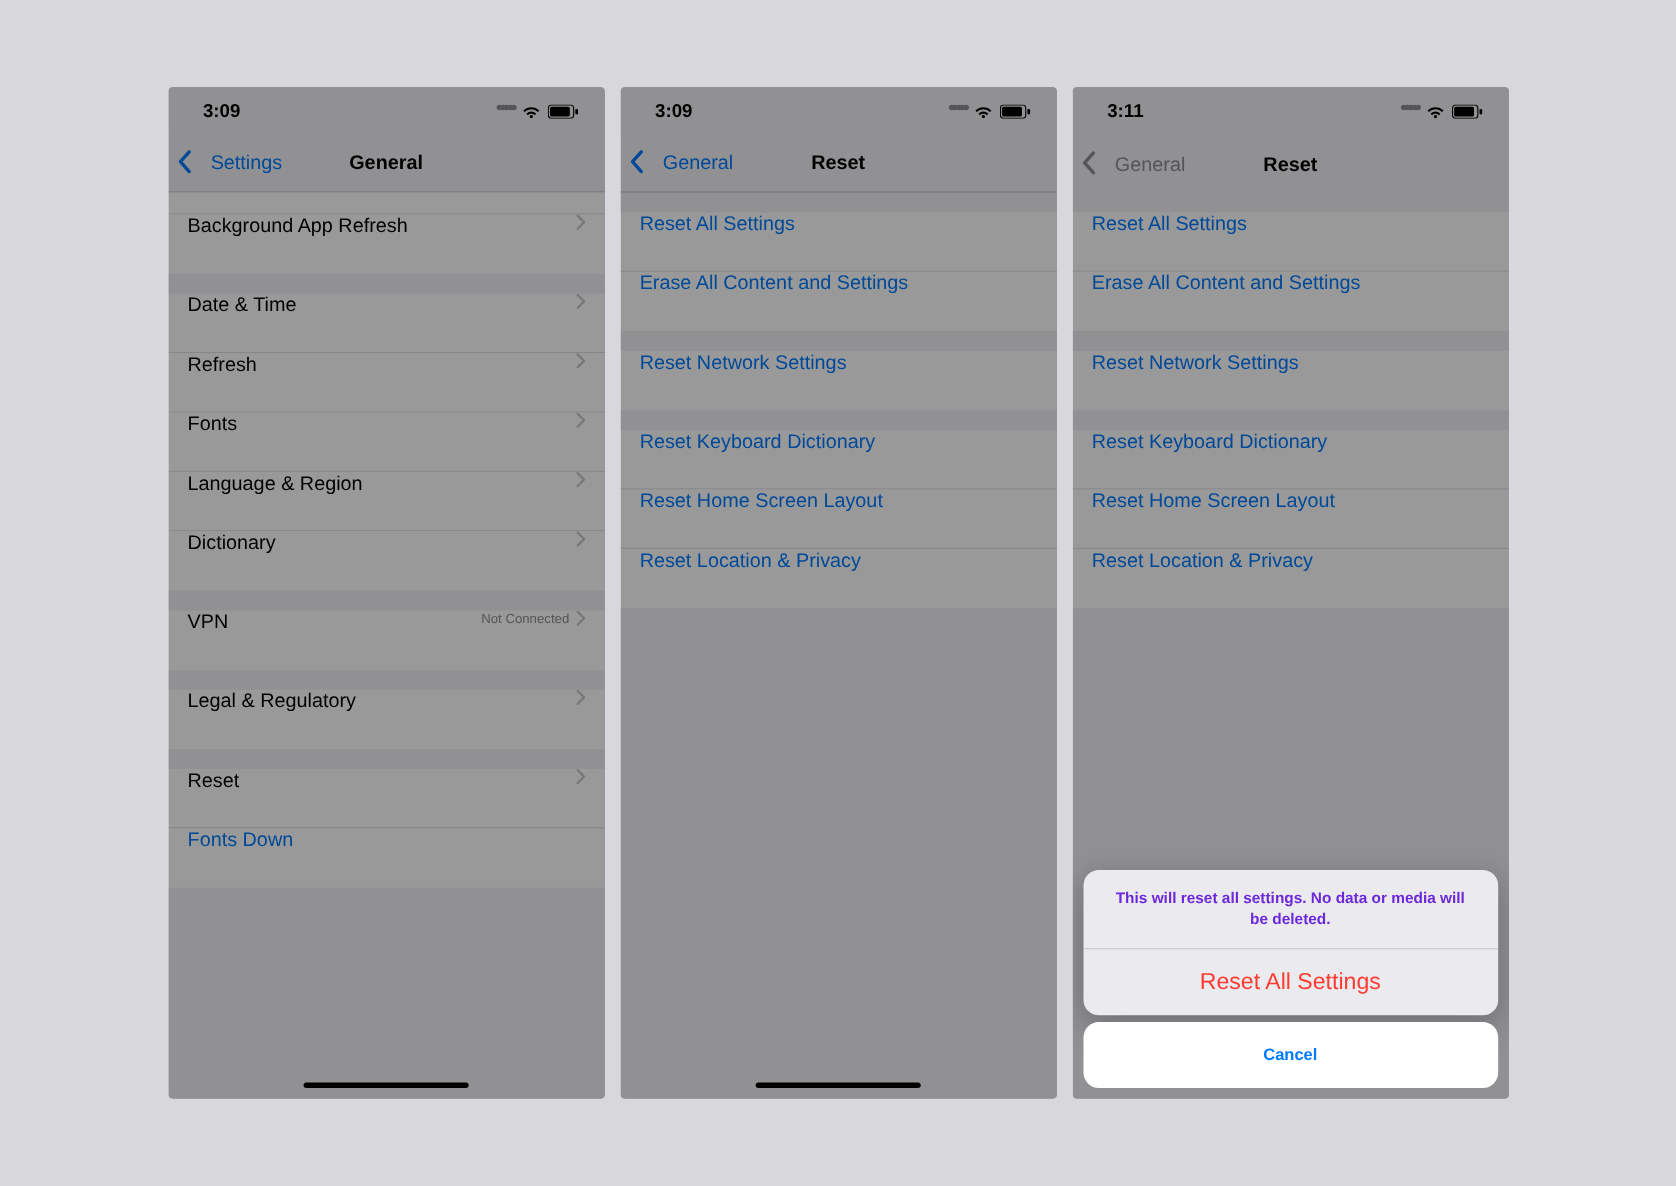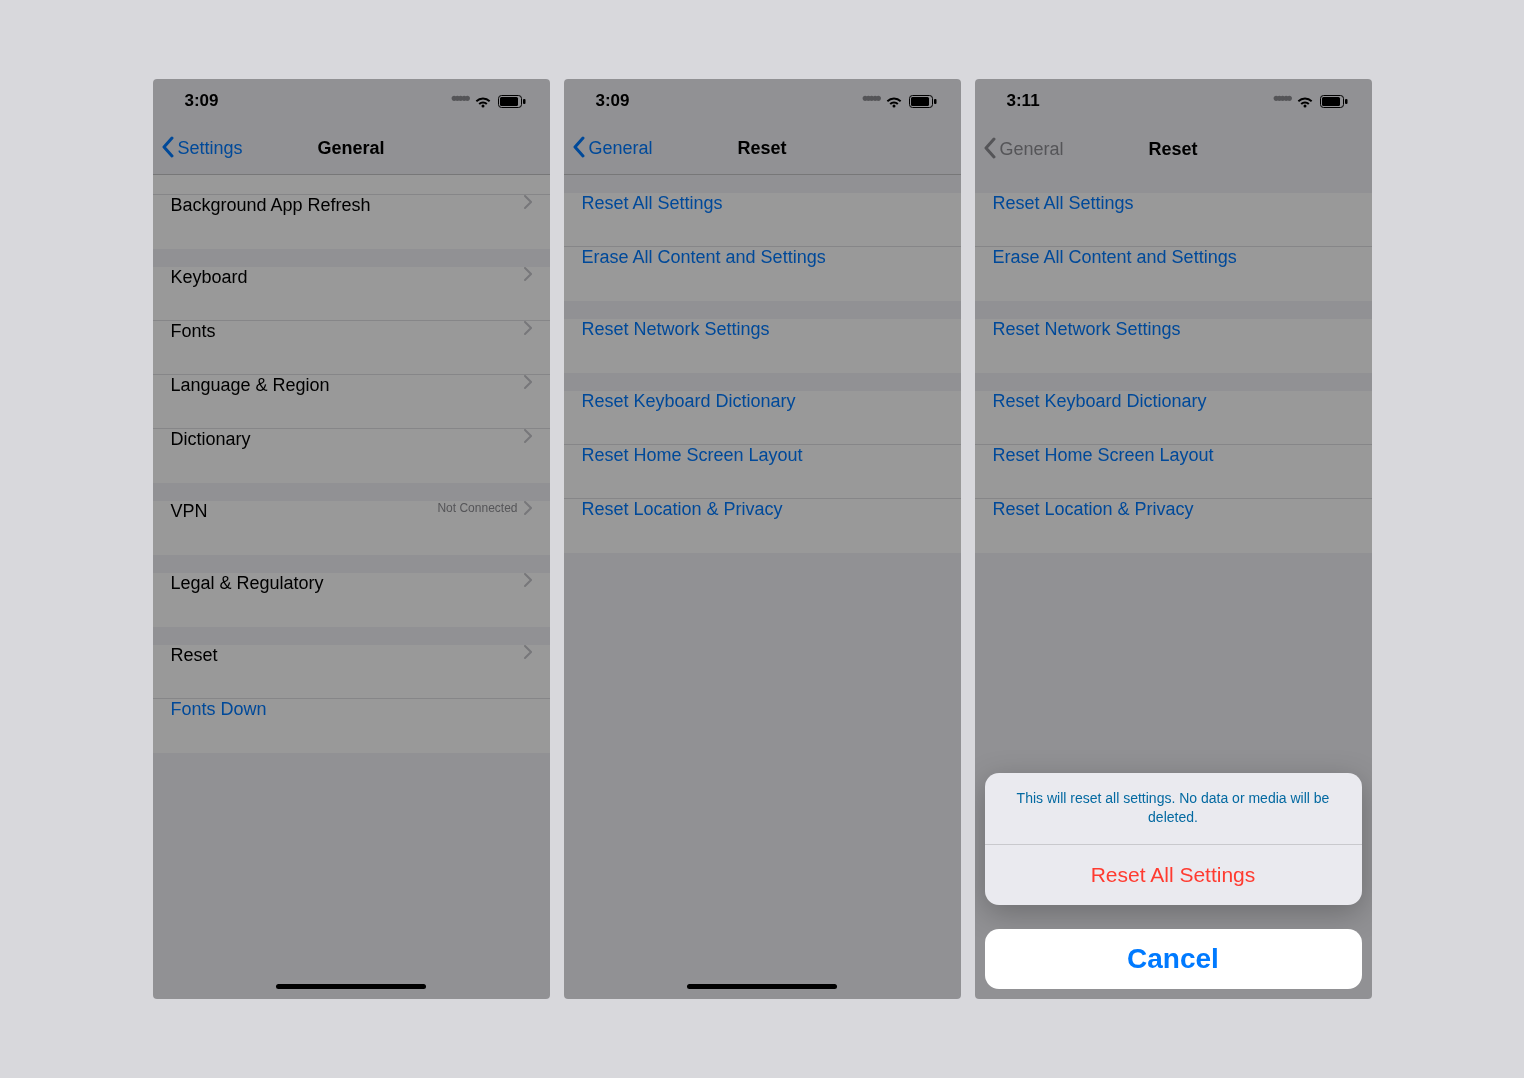--- a/index.html
+++ b/index.html
@@ -36,21 +36,21 @@
   .battery-icon svg{display:block;}
   
   .nav-bar{
     height:52px; display:flex; align-items:center;
     border-bottom:0.5px solid #c6c6c8;
     background:#f2f2f7;
     position:relative; z-index:1;
   }
   .nav-bar.noborder{border-bottom:none; background:transparent;}
   .back{
-    display:flex; align-items:center; gap:4px;
+    display:flex; align-items:center; gap:18px;
     color:#007aff; font-size:18px; padding-left:8px;
   }
   .back-disabled{color:#8e8e93;}
   .chev{display:inline-block; transform:translateY(1px);}
   .nav-title{
     position:absolute; left:0; right:0; text-align:center;
     font-size:18px; font-weight:600; pointer-events:none;
   }
   
   .list{ position:relative; z-index:1; }
@@ -80,32 +80,33 @@
   .sheet-wrap{
     position:absolute; left:0; right:0; bottom:0; padding:10px;
     z-index:20;
   }
   .sheet{
     background:#eaeaef; border-radius:14px; overflow:hidden;
     box-shadow:0 8px 30px rgba(0,0,0,.25);
   }
   .sheet-msg{
     padding:16px 20px; text-align:center; font-size:14px;
-    color:#0369a1; border-bottom:0.5px solid #c9c9cd;
+    color:#6d28d9; border-bottom:0.5px solid #c9c9cd;
     line-height:1.4;
+    font-weight:bold;
   }
   .sheet-btn{
     height:60px; display:flex; align-items:center; justify-content:center;
     font-size:21px;
   }
   .sheet-btn.destructive{color:#ff3b30;}
   .cancel-btn{
-    margin-top:24px; background:#fff; border-radius:14px;
+    margin-top:6px; background:#fff; border-radius:14px;
     height:60px; display:flex; align-items:center; justify-content:center;
-    font-size:28px; color:#007aff; font-weight:600;
+    font-size:15px; color:#007aff; font-weight:600;
   }
   
 </style>
 </head>
 <body>
 
 <div class="phone dim">
   <div class="status-bar">
     <span>3:09</span>
     <span class="status-icons">
@@ -145,21 +146,27 @@
       </div>
       <div class="row">
         <span class="label">Background App Refresh</span>
         <span class="chev-r"><svg width="8" height="14" viewBox="0 0 8 14">
               <path d="M1 1l6 6-6 6" stroke="#c7c7cc" stroke-width="2" fill="none" stroke-linecap="round"></path>
             </svg></span>
       </div>
     </div>
     <div class="group">
       <div class="row">
-        <span class="label">Keyboard</span>
+        <span class="label">Date &amp; Time</span>
+        <span class="chev-r"><svg width="8" height="14" viewBox="0 0 8 14">
+              <path d="M1 1l6 6-6 6" stroke="#c7c7cc" stroke-width="2" fill="none" stroke-linecap="round"></path>
+            </svg></span>
+      </div>
+      <div class="row">
+        <span class="label">Refresh</span>
         <span class="chev-r"><svg width="8" height="14" viewBox="0 0 8 14">
               <path d="M1 1l6 6-6 6" stroke="#c7c7cc" stroke-width="2" fill="none" stroke-linecap="round"></path>
             </svg></span>
       </div>
       <div class="row">
         <span class="label">Fonts</span>
         <span class="chev-r"><svg width="8" height="14" viewBox="0 0 8 14">
               <path d="M1 1l6 6-6 6" stroke="#c7c7cc" stroke-width="2" fill="none" stroke-linecap="round"></path>
             </svg></span>
       </div>

